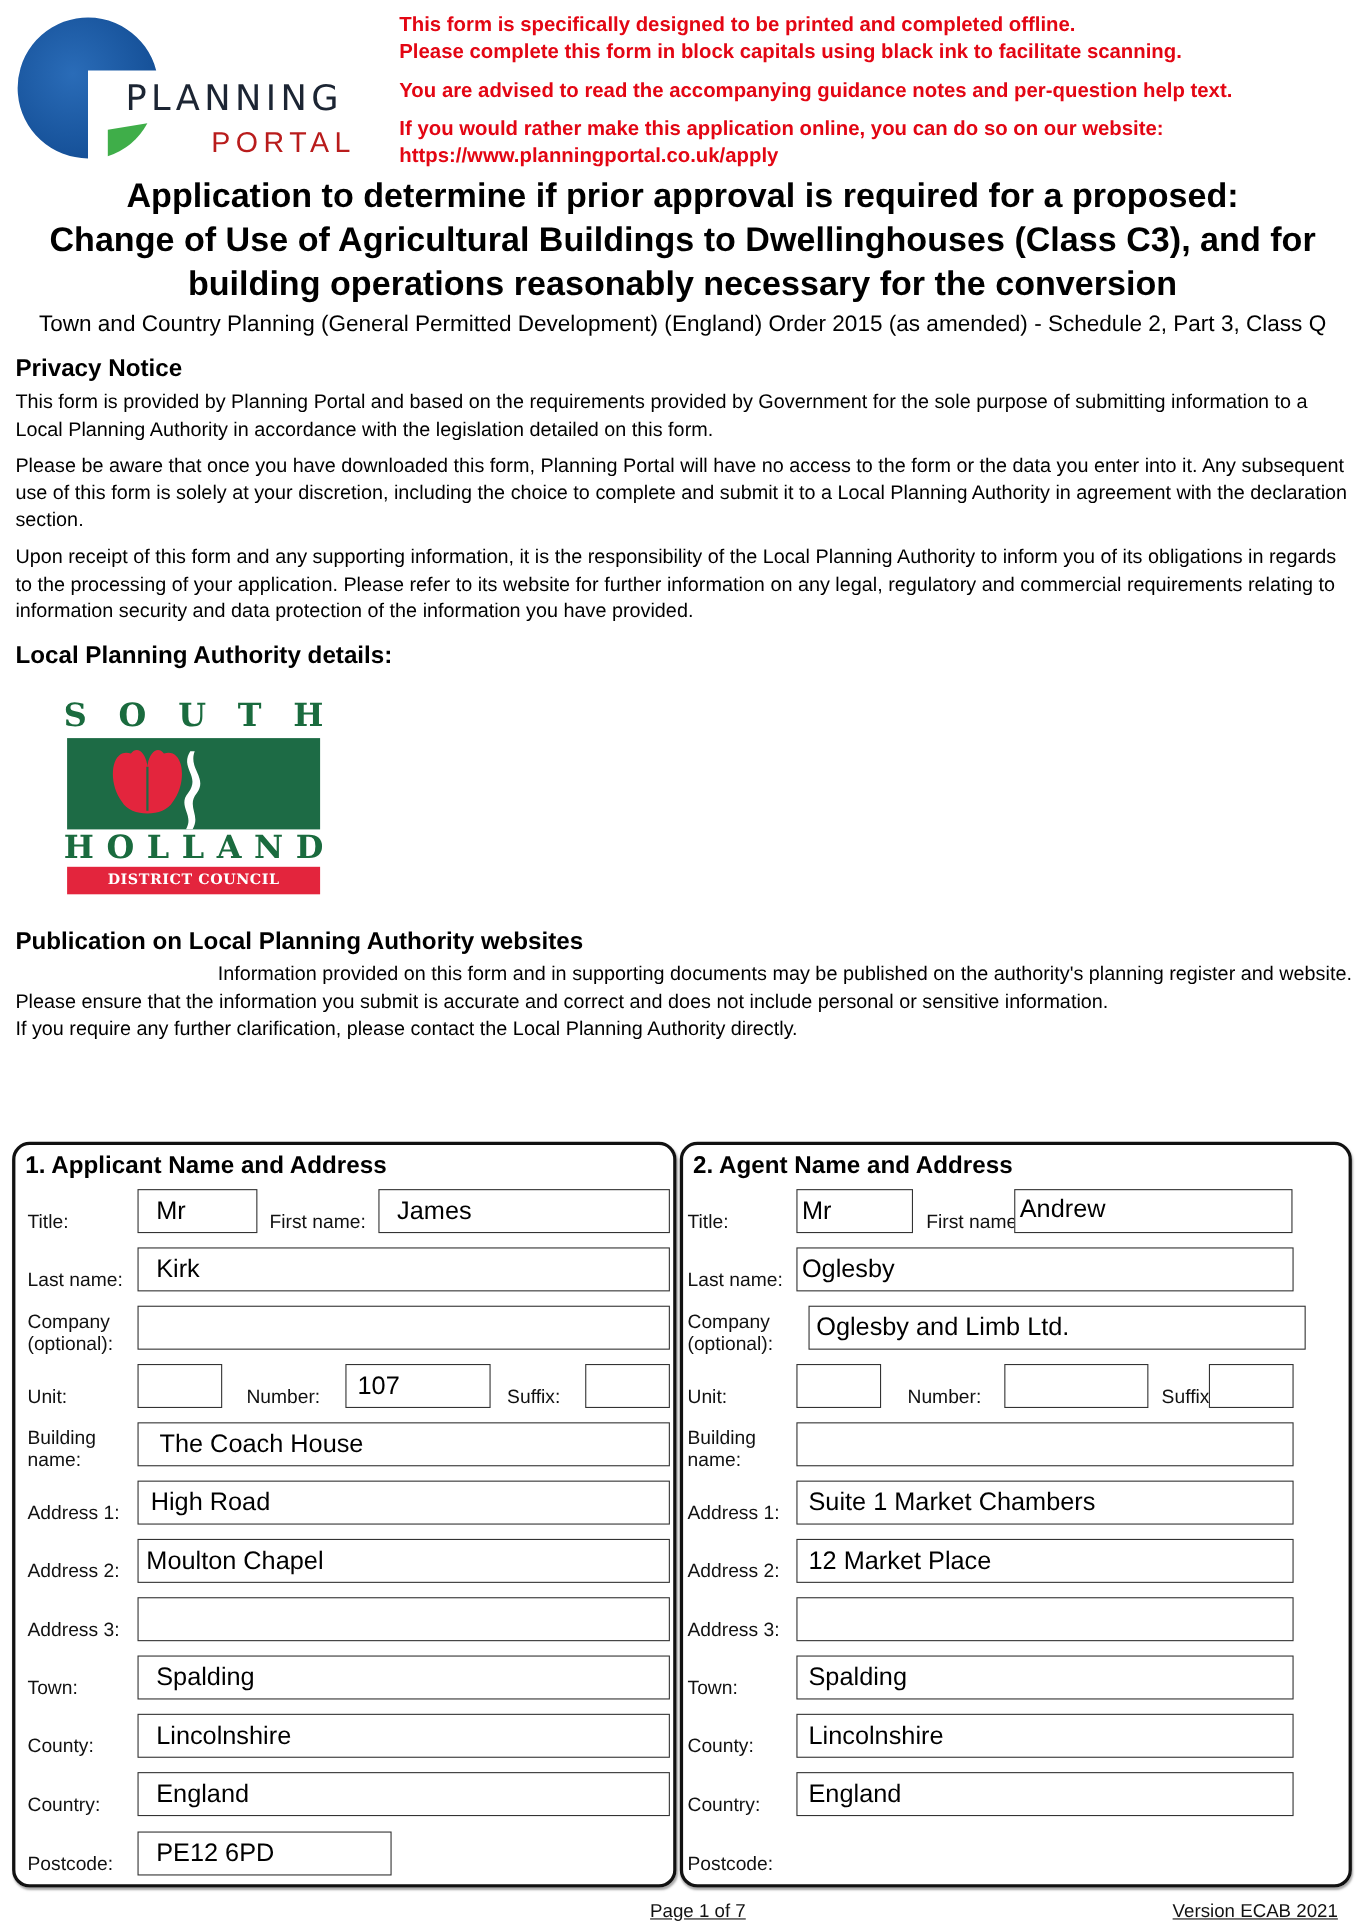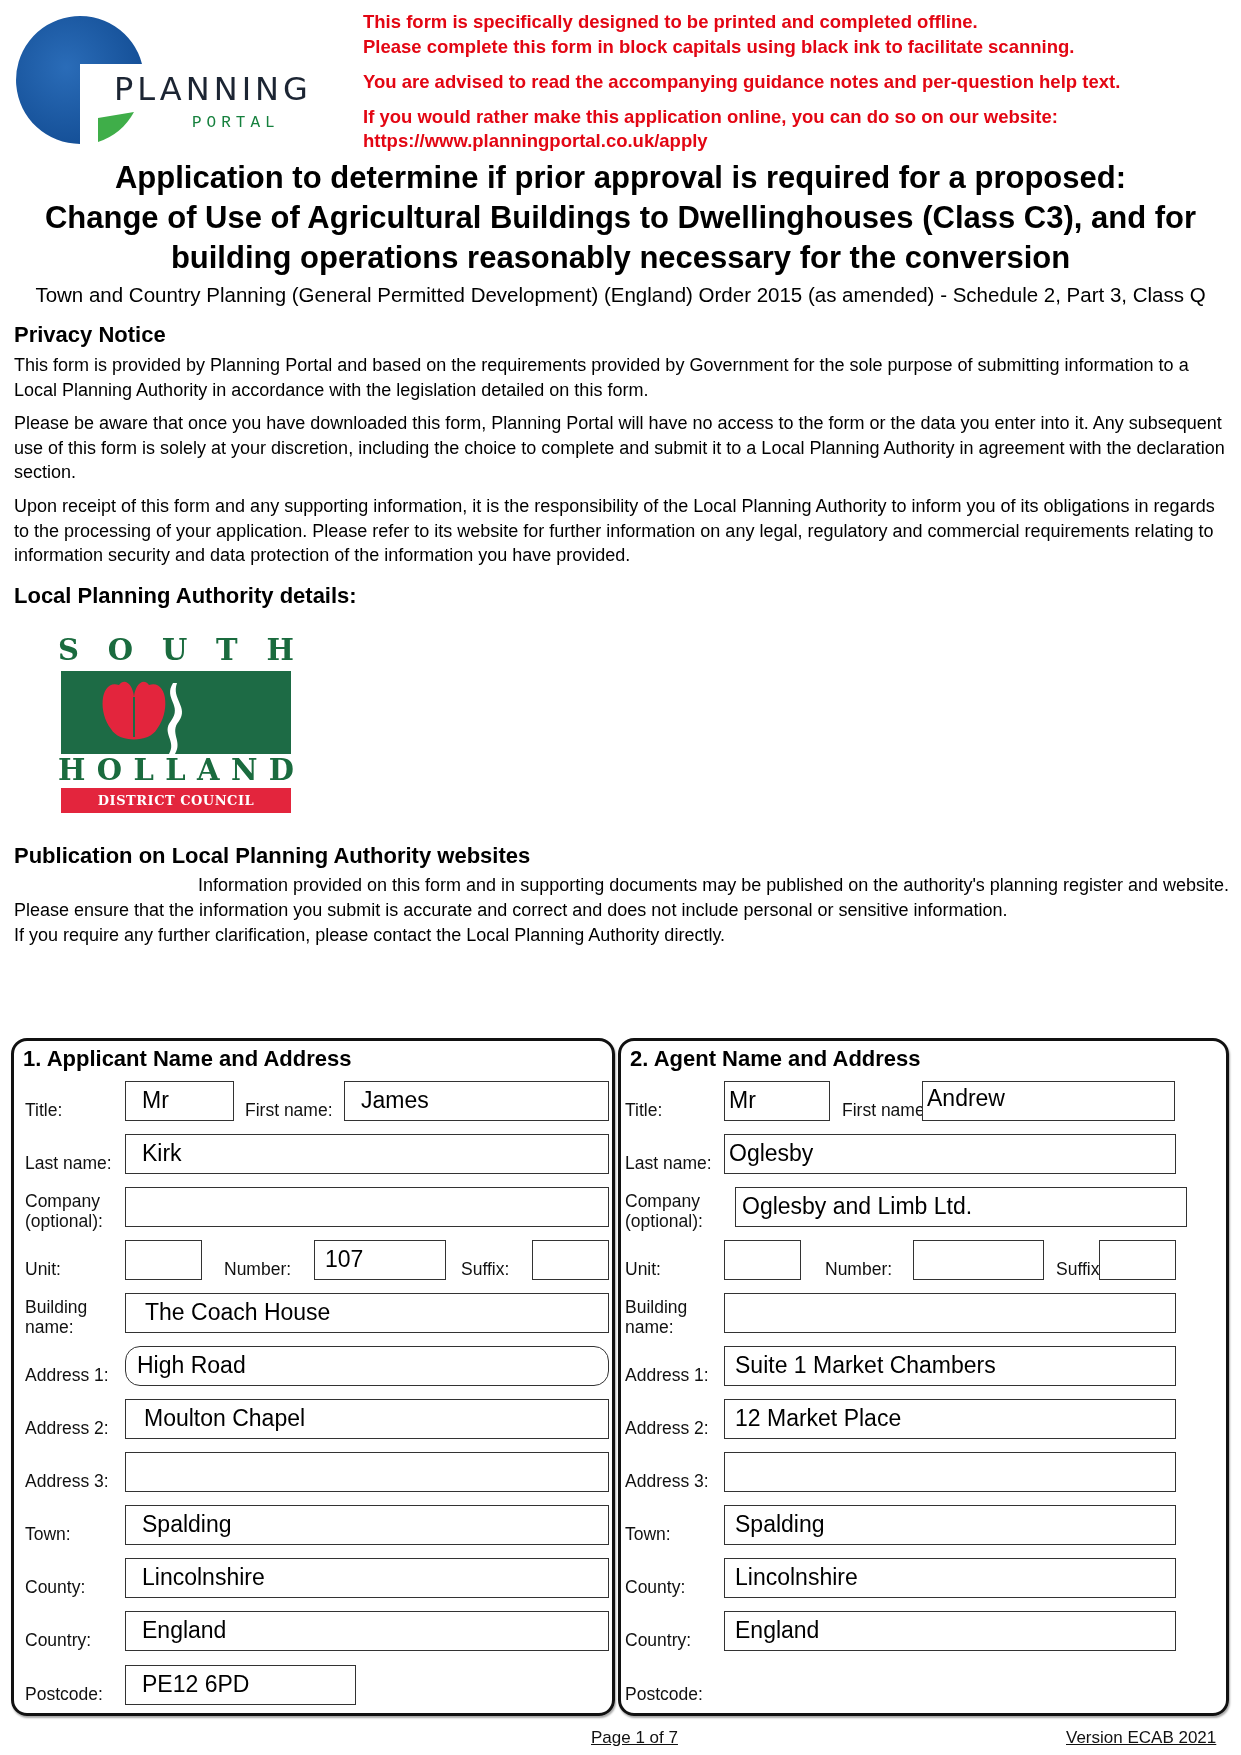--- a/index.html
+++ b/index.html
@@ -1,21 +1,21 @@
 <!DOCTYPE html>
 <html><head>
 <meta charset="utf-8">
 <style>
   html, body { margin:0; padding:0; background:#fff; }
   body { width:1241px; height:1755px; position:relative; overflow:hidden; font-family:"Liberation Sans", sans-serif; color:#111; }
   .abs { position:absolute; }
   
   #pp-logo { left:14px; top:14px; width:300px; height:135px; }
   .pp-word1 { position:absolute; left:100px; top:56px; font-family:"DejaVu Sans", sans-serif; font-size:32px; letter-spacing:4px; color:#1c2533; }
-  .pp-word2 { position:absolute; left:178px; top:100px; font-family:Liberation Mono, monospace; font-size:16px; letter-spacing:5px; color:#15803d; }
+  .pp-word2 { position:absolute; left:178px; top:100px; font-family:Liberation Sans, sans-serif; font-size:26px; letter-spacing:5px; color:#b91c1c; }
   
   .notice { position:absolute; left:363px; font-weight:bold; color:#e30613; font-size:18.5px; line-height:22px; font-family:"Liberation Sans", sans-serif; }
   
   .main-title { position:absolute; left:0; width:1241px; text-align:center; font-weight:bold; font-size:31px; line-height:40px; top:158px; color:#000; }
   .subtitle { position:absolute; left:0; width:1241px; text-align:center; font-size:20.5px; top:283px; color:#000; }
   .h2 { position:absolute; left:14px; font-weight:bold; font-size:22px; color:#000; }
   .para { position:absolute; left:14px; width:1215px; font-size:18px; line-height:24.5px; color:#000; }
   
   #sh-logo { left:58px; top:633px; width:236px; height:178px; }
   .sh-south { position:absolute; left:0; top:0; width:236px; display:flex; justify-content:space-between; font-family:"DejaVu Serif", serif; font-weight:bold; font-size:29px; color:#1a6b3e; }
@@ -126,24 +126,24 @@
   <div class="lbl" style="left:447px; top:218px;">Suffix:</div>
   <div class="fld" style="left:518px; top:199px; width:77px;"></div>
 
   <div class="lbl" style="left:11px; top:256px;">
     <div>Building</div>
     <div>name:</div>
   </div>
   <div class="fld" style="left:111px; top:252px; width:484px; padding-left:19px;">The Coach House</div>
 
   <div class="lbl" style="left:11px; top:324px;">Address 1:</div>
-  <div class="fld" style="left:111px; top:305px; width:484px; padding-left:11px;border-radius:15px;">High Road</div>
+  <div class="fld" style="left:111px; top:305px; width:484px; padding-left:11px;">High Road</div>
 
   <div class="lbl" style="left:11px; top:377px;">Address 2:</div>
-  <div class="fld" style="left:111px; top:358px; width:484px; padding-left:18px;">Moulton Chapel</div>
+  <div class="fld" style="left:111px; top:358px; width:484px; padding-left:7px;">Moulton Chapel</div>
 
   <div class="lbl" style="left:11px; top:430px;">Address 3:</div>
   <div class="fld" style="left:111px; top:411px; width:484px;"></div>
 
   <div class="lbl" style="left:11px; top:483px;">Town:</div>
   <div class="fld" style="left:111px; top:464px; width:484px;">Spalding</div>
 
   <div class="lbl" style="left:11px; top:536px;">County:</div>
   <div class="fld" style="left:111px; top:517px; width:484px;">Lincolnshire</div>
 

